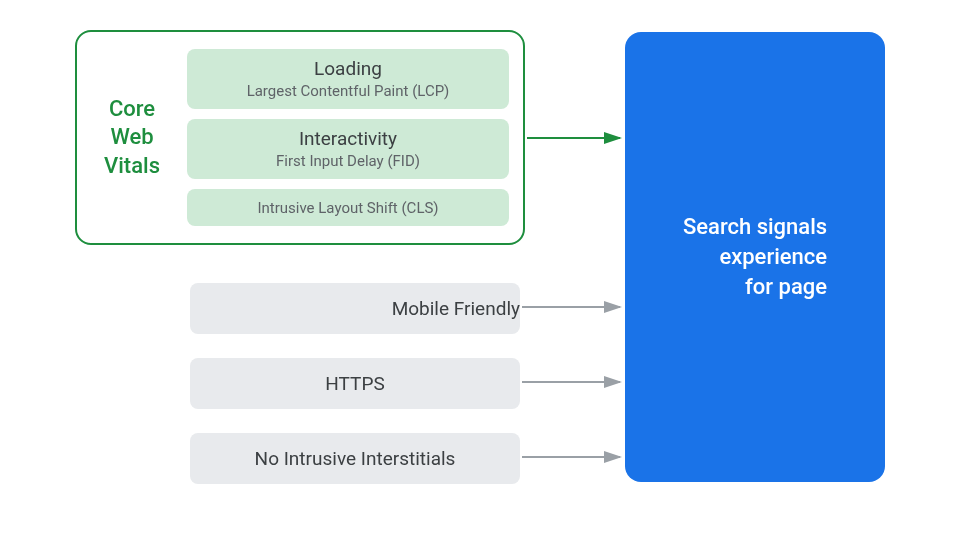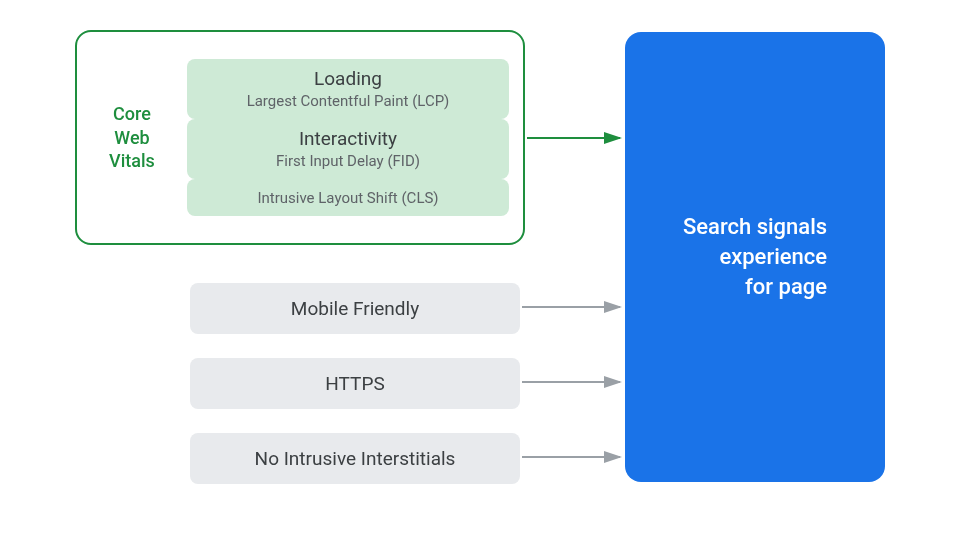--- a/index.html
+++ b/index.html
@@ -18,29 +18,30 @@
     height: 215px;
     border: 2px solid #1e8e3e;
     border-radius: 16px;
     display: flex;
     align-items: center;
   }
   .cwv-label {
     width: 110px;
     text-align: center;
     color: #1e8e3e;
-    font-size: 18px;
+    font-size: 22px;
     font-weight: 500;
     line-height: 1.3;
   }
   .cwv-stack {
     flex: 1;
     padding: 12px 14px 12px 0;
     display: flex;
     flex-direction: column;
+    gap: 10px;
   }
   .metric {
     background: #ceead6;
     border-radius: 8px;
     text-align: center;
     padding: 8px 0 9px 0;
   }
   .metric-title {
     font-size: 19px;
     color: #3c4043;
@@ -55,21 +56,21 @@
     position: absolute;
     background: #e8eaed;
     border-radius: 8px;
     text-align: center;
     font-size: 19px;
     color: #3c4043;
     padding: 14px 0;
     width: 330px;
     left: 190px;
   }
-  .signal.s1 { top: 283px; }
+  .signal.s1 { top: 283px; text-align: right; }
   .signal.s2 { top: 358px; }
   .signal.s3 { top: 433px; }
   .target-box {
     position: absolute;
     left: 625px;
     top: 32px;
     width: 260px;
     height: 450px;
     background: #1a73e8;
     border-radius: 16px;

